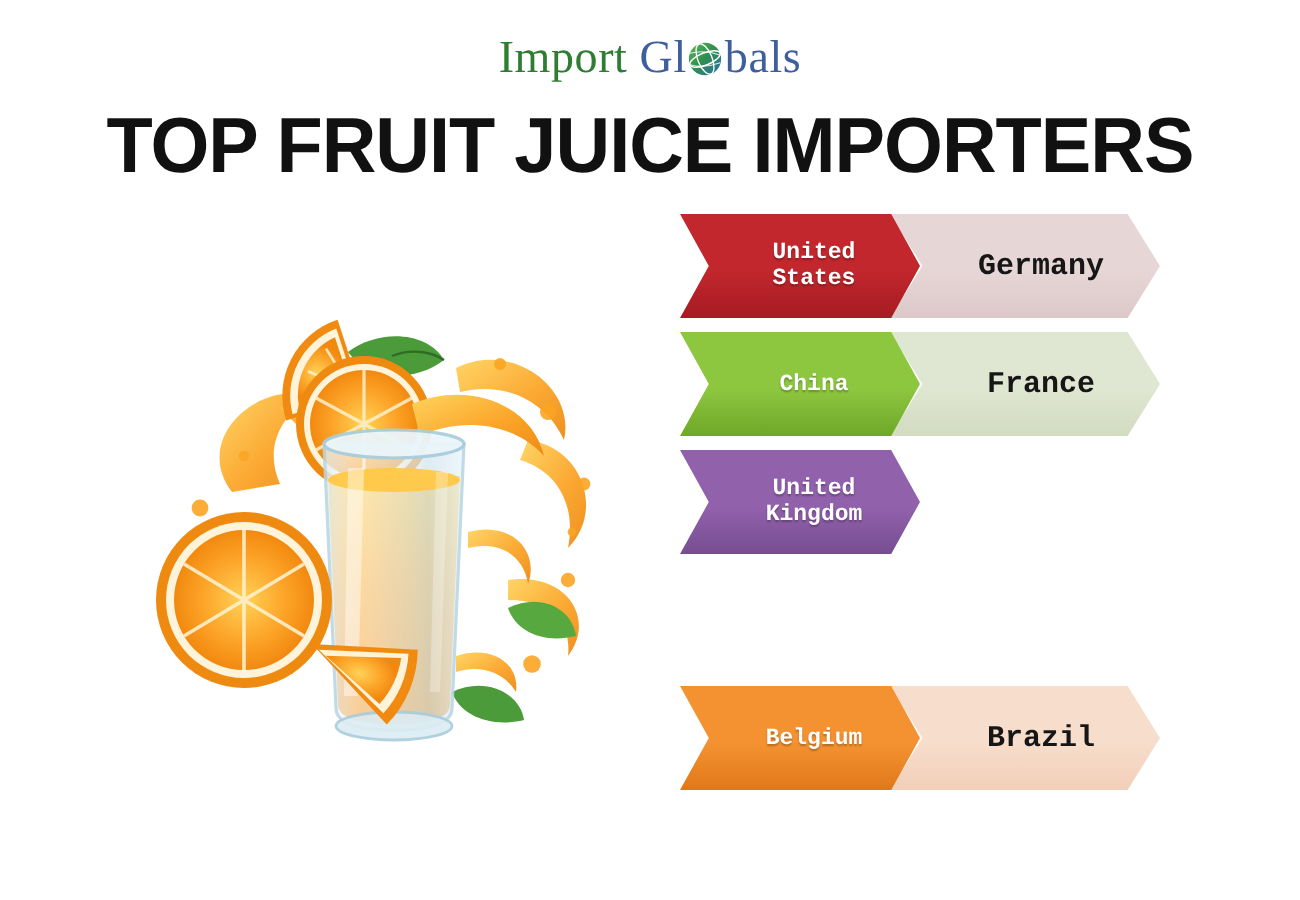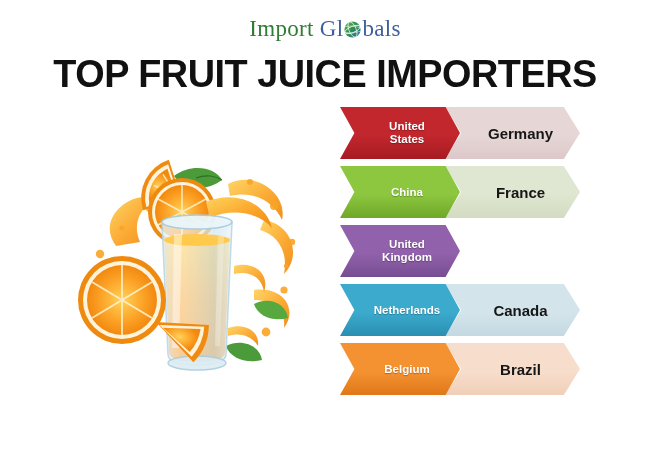--- a/index.html
+++ b/index.html
@@ -85,20 +85,21 @@
     left: 340px;
     top: 107px;
     width: 240px;
     height: 300px;
   }
   .row {
     position: absolute;
     left: 0;
     width: 240px;
     height: 64px;
+    font-family: Liberation Mono, monospace;
   }
   .chev {
     position: absolute;
     top: 0;
     height: 52px;
     display: flex;
     align-items: center;
     justify-content: center;
     box-sizing: border-box;
   }
@@ -300,28 +301,20 @@
         <div class="chev-label">France</div>
       </div>
     </div>
 
     <div class="row" style="top:118px;">
       <div class="chev chev-left" style="background:linear-gradient(180deg,#9161AB 0%,#9161AB 55%,#774D92 100%);">
         <div class="chev-label"><span>United</span><br><span>Kingdom</span></div>
       </div>
     </div>
 
-    <div class="row" style="top:177px;">
-      <div class="chev chev-left" style="background:linear-gradient(180deg,#3BAACD 0%,#3BAACD 55%,#2A8FB2 100%);">
-        <div class="chev-label">Netherlands</div>
-      </div>
-      <div class="chev chev-right" style="background:linear-gradient(180deg,#D4E4EB 0%,#D4E4EB 55%,#C4D9E2 100%);">
-        <div class="chev-label">Canada</div>
-      </div>
-    </div>
 
     <div class="row" style="top:236px;">
       <div class="chev chev-left" style="background:linear-gradient(180deg,#F49232 0%,#F49232 55%,#E07818 100%);">
         <div class="chev-label">Belgium</div>
       </div>
       <div class="chev chev-right" style="background:linear-gradient(180deg,#F7DDCB 0%,#F7DDCB 55%,#F1CFB8 100%);align-items:center;">
         <div class="chev-label">Brazil</div>
       </div>
     </div>
 

